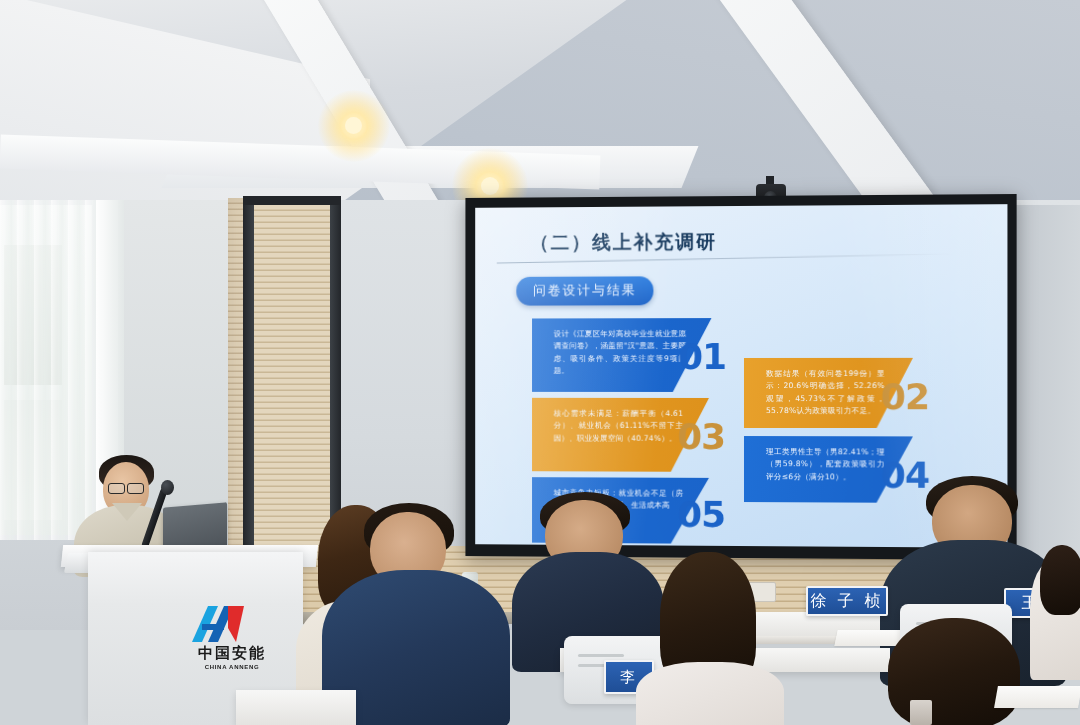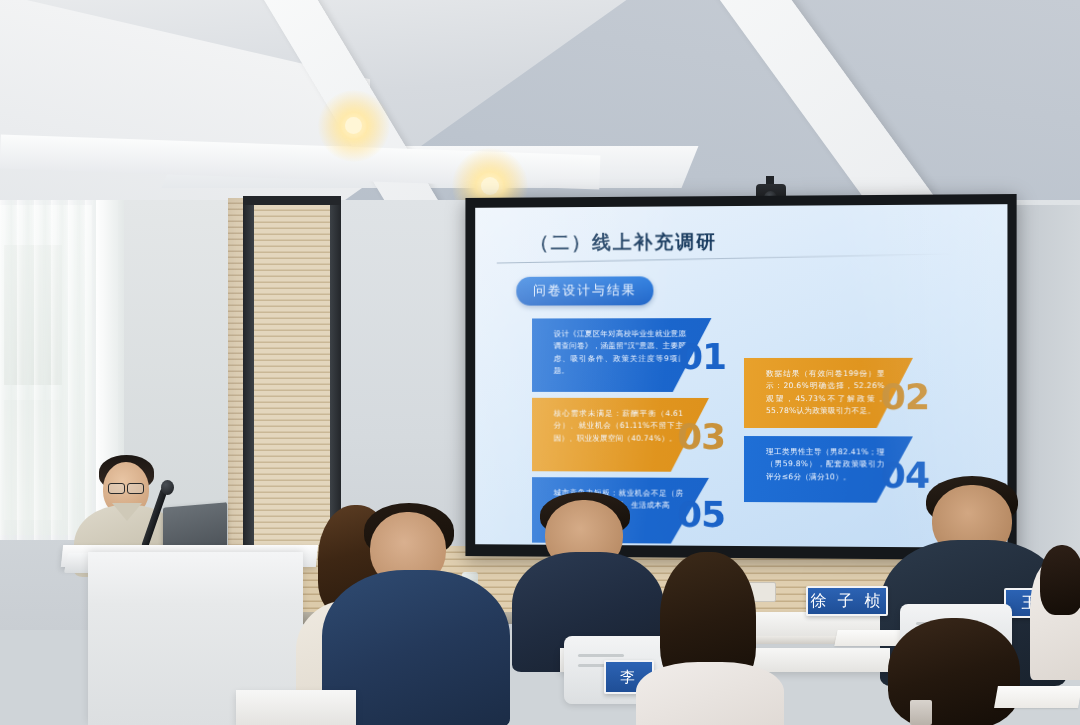--- a/index.html
+++ b/index.html
@@ -339,20 +339,32 @@
 
   <div class="podium-mic"></div>
   <div class="podium-mic-head"></div>
   <div class="laptop-screen"></div>
   <div class="laptop-base"></div>
   <div class="podium-top"></div>
   <div class="tray-dark"></div>
   <div class="tray-white"></div>
   <div class="tray-white2"></div>
   <div class="podium"></div>
+  <div class="podium-logo">
+    <div class="logo-mark">
+      <svg width="88" height="40" viewBox="0 0 88 40" aria-hidden="true">
+        <polygon points="4,38 20,2 30,2 14,38" fill="#1aa3e0"></polygon>
+        <polygon points="20,38 36,2 46,2 30,38" fill="#1463b4"></polygon>
+        <polygon points="40,2 56,2 48,38 40,24" fill="#e02b2b"></polygon>
+        <rect x="14" y="20" width="22" height="6" fill="#1463b4"></rect>
+      </svg>
+    </div>
+    <div class="logo-cn">中国安能</div>
+    <div class="logo-en">CHINA ANNENG</div>
+  </div>
 
   <div class="person">
     <div class="hair a5-hair"></div>
     <div class="head a5-head"></div>
     <div class="body a5-body"></div>
   </div>
 
   <div class="person">
     <div class="hair a3-hair"></div>
     <div class="head a3-head"></div>

